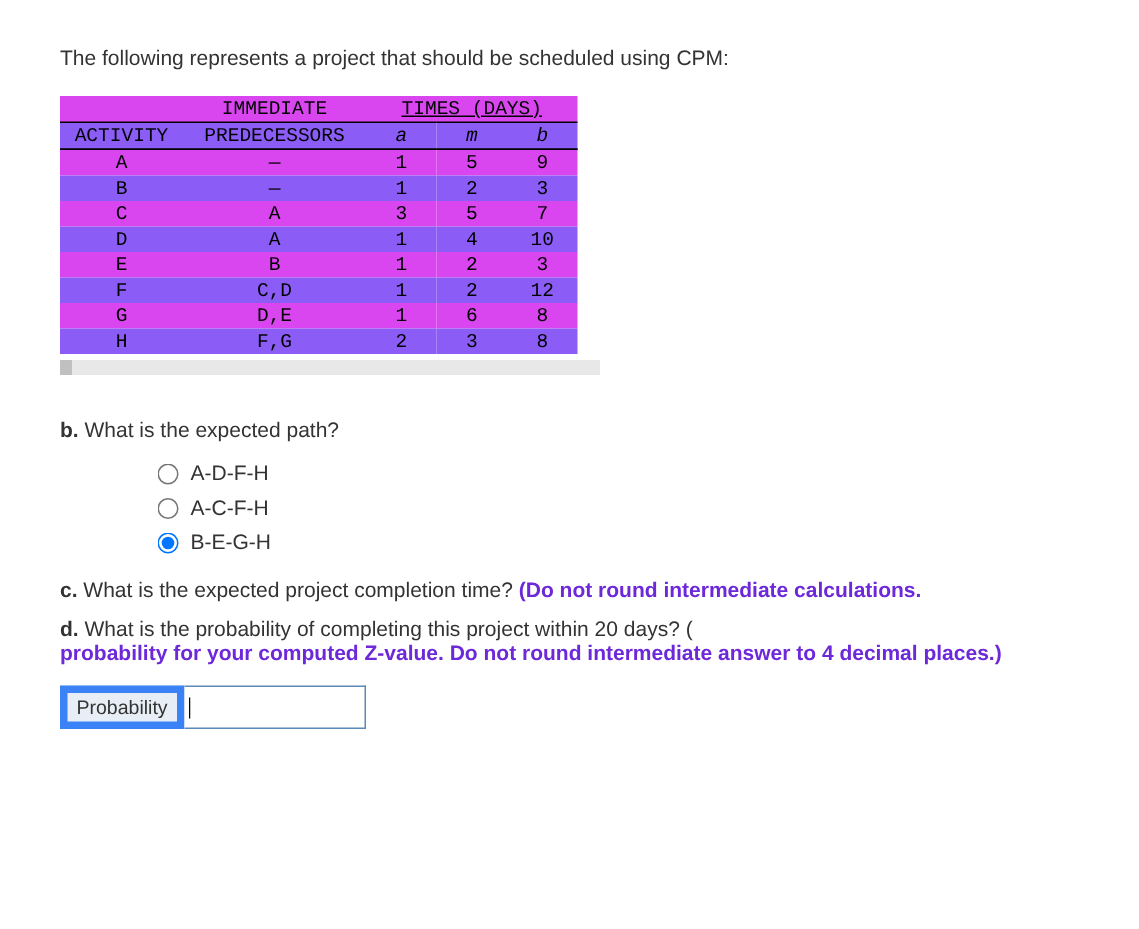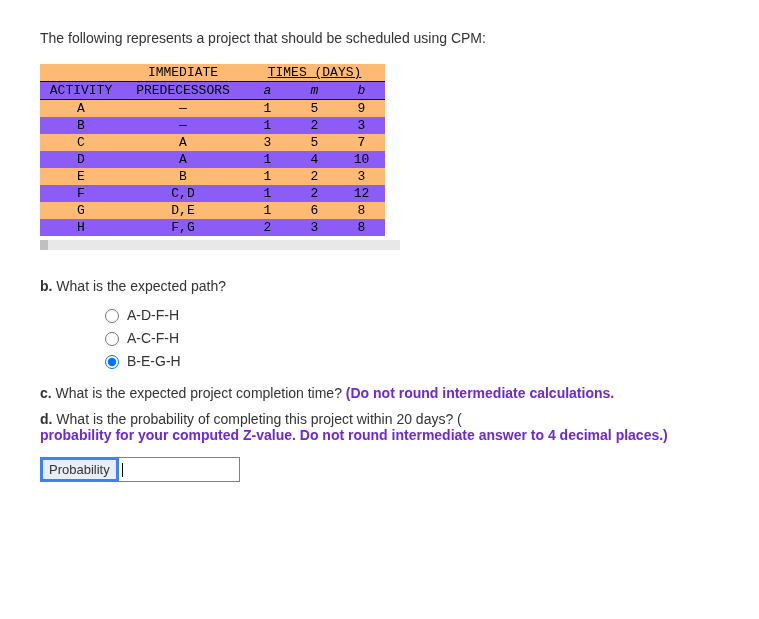--- a/index.html
+++ b/index.html
@@ -31,21 +31,21 @@
   }
   table.data thead tr:nth-child(2) th {
     border-bottom: 1px solid #000;
     font-weight: normal;
     font-style: italic;
   }
   table.data thead tr:nth-child(2) th.act,
   table.data thead tr:nth-child(2) th.pred {
     font-style: normal;
   }
-  table.data tr.odd { background: #fdba74; }
+  table.data tr.odd { background: #d946ef; }
   table.data tr.even { background: #8b5cf6; }
   .col-act { width: 70px; }
   .col-pred { width: 110px; }
   .col-t { width: 35px; }
   .scrollbar {
     width: 360px;
     height: 10px;
     background: #e8e8e8;
     position: relative;
     margin-bottom: 28px;
@@ -73,21 +73,21 @@
   .option input[type="radio"] {
     width: 14px;
     height: 14px;
   }
   .red { color: #6d28d9; font-weight: bold; }
   .answer-box {
     display: flex;
     margin-top: 14px;
   }
   .answer-box .label {
-    border: 3px solid #3b82f6;
+    border: 5px solid #3b82f6;
     background: #e8eef6;
     padding: 2px 6px;
     font-size: 13px;
   }
   .answer-box .input-wrap {
     border: 1px solid #5b8ab8;
     border-left: none;
     width: 120px;
     display: flex;
     align-items: center;

